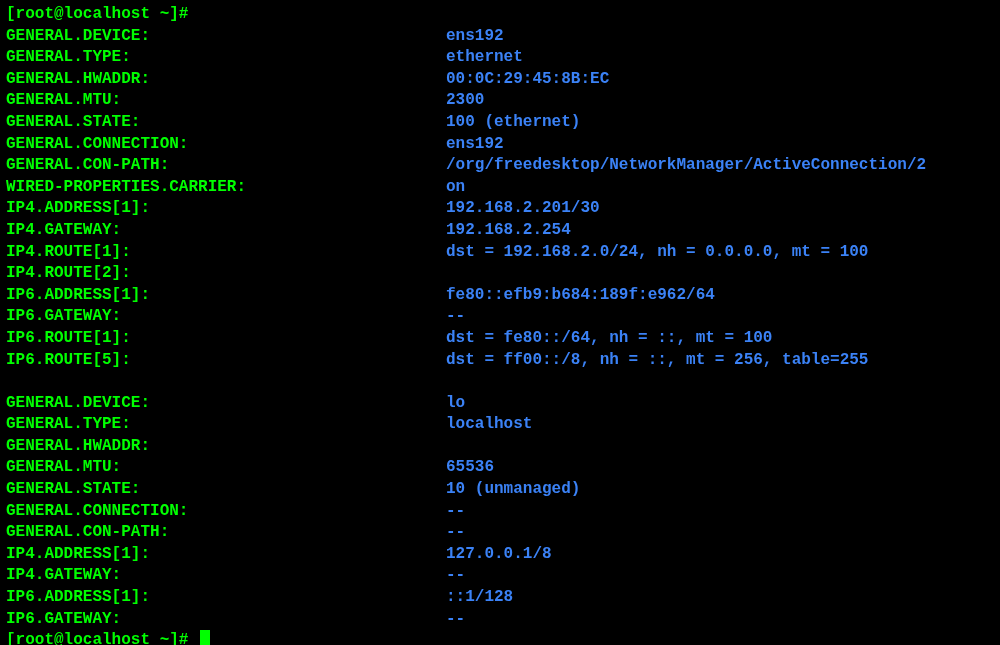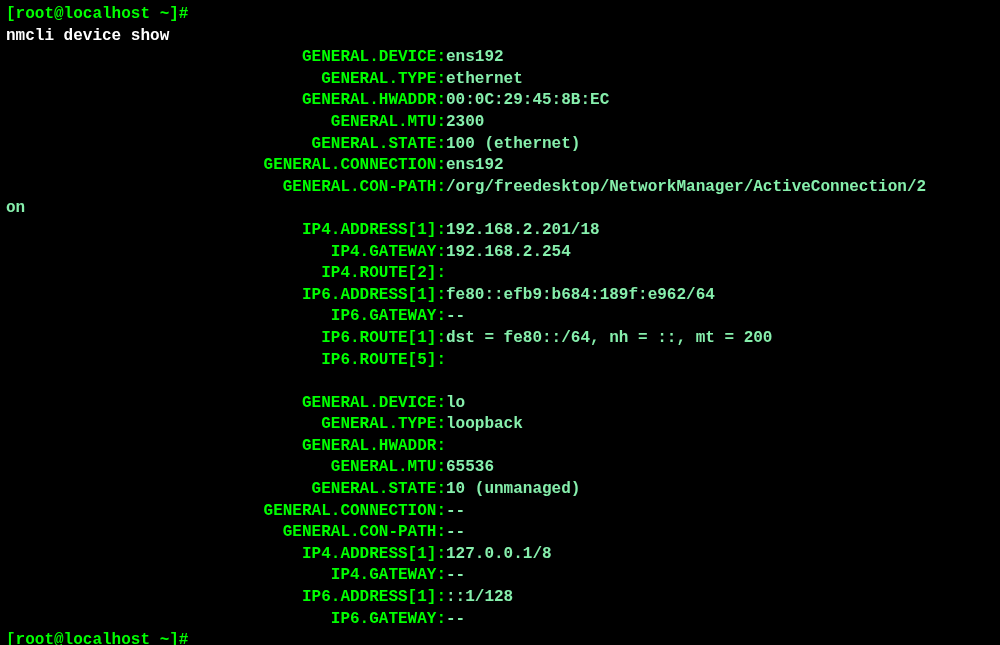--- a/index.html
+++ b/index.html
@@ -15,81 +15,80 @@
       line-height: 1.35;
       padding: 4px 6px;
       width: 1000px;
       height: 645px;
       overflow: hidden;
       font-weight: bold;
     }
     .prompt-line {
       display: flex;
       white-space: pre;
-      flex-direction: column;
     }
     .prompt {
       color: #00ff00;
     }
     .command {
       color: #ffffff;
     }
     .output-line {
       display: flex;
       white-space: pre;
     }
     .label {
       color: #00ff00;
       width: 440px;
       flex-shrink: 0;
-      text-align: right;
     }
     .value {
-      color: #86efac;
+      color: #3b82f6;
     }
     .blank-line {
       height: 1.35em;
     }
     .cursor {
       display: inline-block;
       width: 10px;
       height: 18px;
       background: #00ff00;
       vertical-align: text-bottom;
       margin-left: 2px;
     }
   </style>
 </head>
 <body>
 
 <div>
 
   <div class="prompt-line">
-    <span class="prompt">[root@localhost ~]# </span><span class="command">nmcli device show</span>
+    <span class="prompt">[root@localhost ~]# </span>
   </div>
 
   <div id="output-container">
       <div class="output-line"><span class="label">GENERAL.DEVICE:</span><span class="value">ens192</span></div>
       <div class="output-line"><span class="label">GENERAL.TYPE:</span><span class="value">ethernet</span></div>
       <div class="output-line"><span class="label">GENERAL.HWADDR:</span><span class="value">00:0C:29:45:8B:EC</span></div>
       <div class="output-line"><span class="label">GENERAL.MTU:</span><span class="value">2300</span></div>
       <div class="output-line"><span class="label">GENERAL.STATE:</span><span class="value">100 (ethernet)</span></div>
       <div class="output-line"><span class="label">GENERAL.CONNECTION:</span><span class="value">ens192</span></div>
       <div class="output-line"><span class="label">GENERAL.CON-PATH:</span><span class="value">/org/freedesktop/NetworkManager/ActiveConnection/2</span></div>
-      <div class="output-line"><span class="value">on</span></div>
-      <div class="output-line"><span class="label">IP4.ADDRESS[1]:</span><span class="value">192.168.2.201/18</span></div>
+      <div class="output-line"><span class="label">WIRED-PROPERTIES.CARRIER:</span><span class="value">on</span></div>
+      <div class="output-line"><span class="label">IP4.ADDRESS[1]:</span><span class="value">192.168.2.201/30</span></div>
       <div class="output-line"><span class="label">IP4.GATEWAY:</span><span class="value">192.168.2.254</span></div>
+      <div class="output-line"><span class="label">IP4.ROUTE[1]:</span><span class="value">dst = 192.168.2.0/24, nh = 0.0.0.0, mt = 100</span></div>
       <div class="output-line"><span class="label">IP4.ROUTE[2]:</span></div>
       <div class="output-line"><span class="label">IP6.ADDRESS[1]:</span><span class="value">fe80::efb9:b684:189f:e962/64</span></div>
       <div class="output-line"><span class="label">IP6.GATEWAY:</span><span class="value">--</span></div>
-      <div class="output-line"><span class="label">IP6.ROUTE[1]:</span><span class="value">dst = fe80::/64, nh = ::, mt = 200</span></div>
-      <div class="output-line"><span class="label">IP6.ROUTE[5]:</span></div>
+      <div class="output-line"><span class="label">IP6.ROUTE[1]:</span><span class="value">dst = fe80::/64, nh = ::, mt = 100</span></div>
+      <div class="output-line"><span class="label">IP6.ROUTE[5]:</span><span class="value">dst = ff00::/8, nh = ::, mt = 256, table=255</span></div>
       <div class="blank-line"></div>
       <div class="output-line"><span class="label">GENERAL.DEVICE:</span><span class="value">lo</span></div>
-      <div class="output-line"><span class="label">GENERAL.TYPE:</span><span class="value">loopback</span></div>
+      <div class="output-line"><span class="label">GENERAL.TYPE:</span><span class="value">localhost</span></div>
       <div class="output-line"><span class="label">GENERAL.HWADDR:</span></div>
       <div class="output-line"><span class="label">GENERAL.MTU:</span><span class="value">65536</span></div>
       <div class="output-line"><span class="label">GENERAL.STATE:</span><span class="value">10 (unmanaged)</span></div>
       <div class="output-line"><span class="label">GENERAL.CONNECTION:</span><span class="value">--</span></div>
       <div class="output-line"><span class="label">GENERAL.CON-PATH:</span><span class="value">--</span></div>
       <div class="output-line"><span class="label">IP4.ADDRESS[1]:</span><span class="value">127.0.0.1/8</span></div>
       <div class="output-line"><span class="label">IP4.GATEWAY:</span><span class="value">--</span></div>
       <div class="output-line"><span class="label">IP6.ADDRESS[1]:</span><span class="value">::1/128</span></div>
       <div class="output-line"><span class="label">IP6.GATEWAY:</span><span class="value">--</span></div>
     </div>

